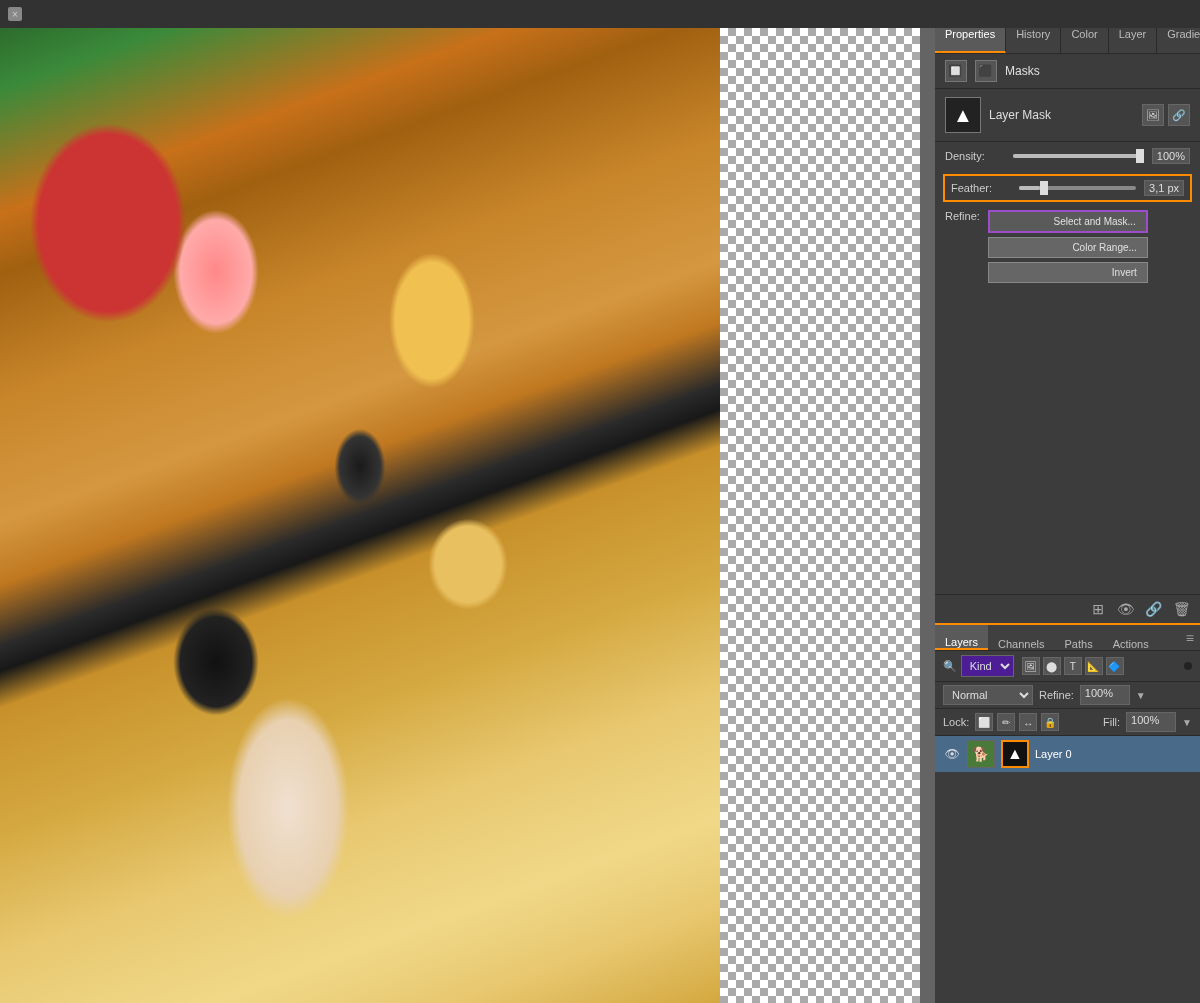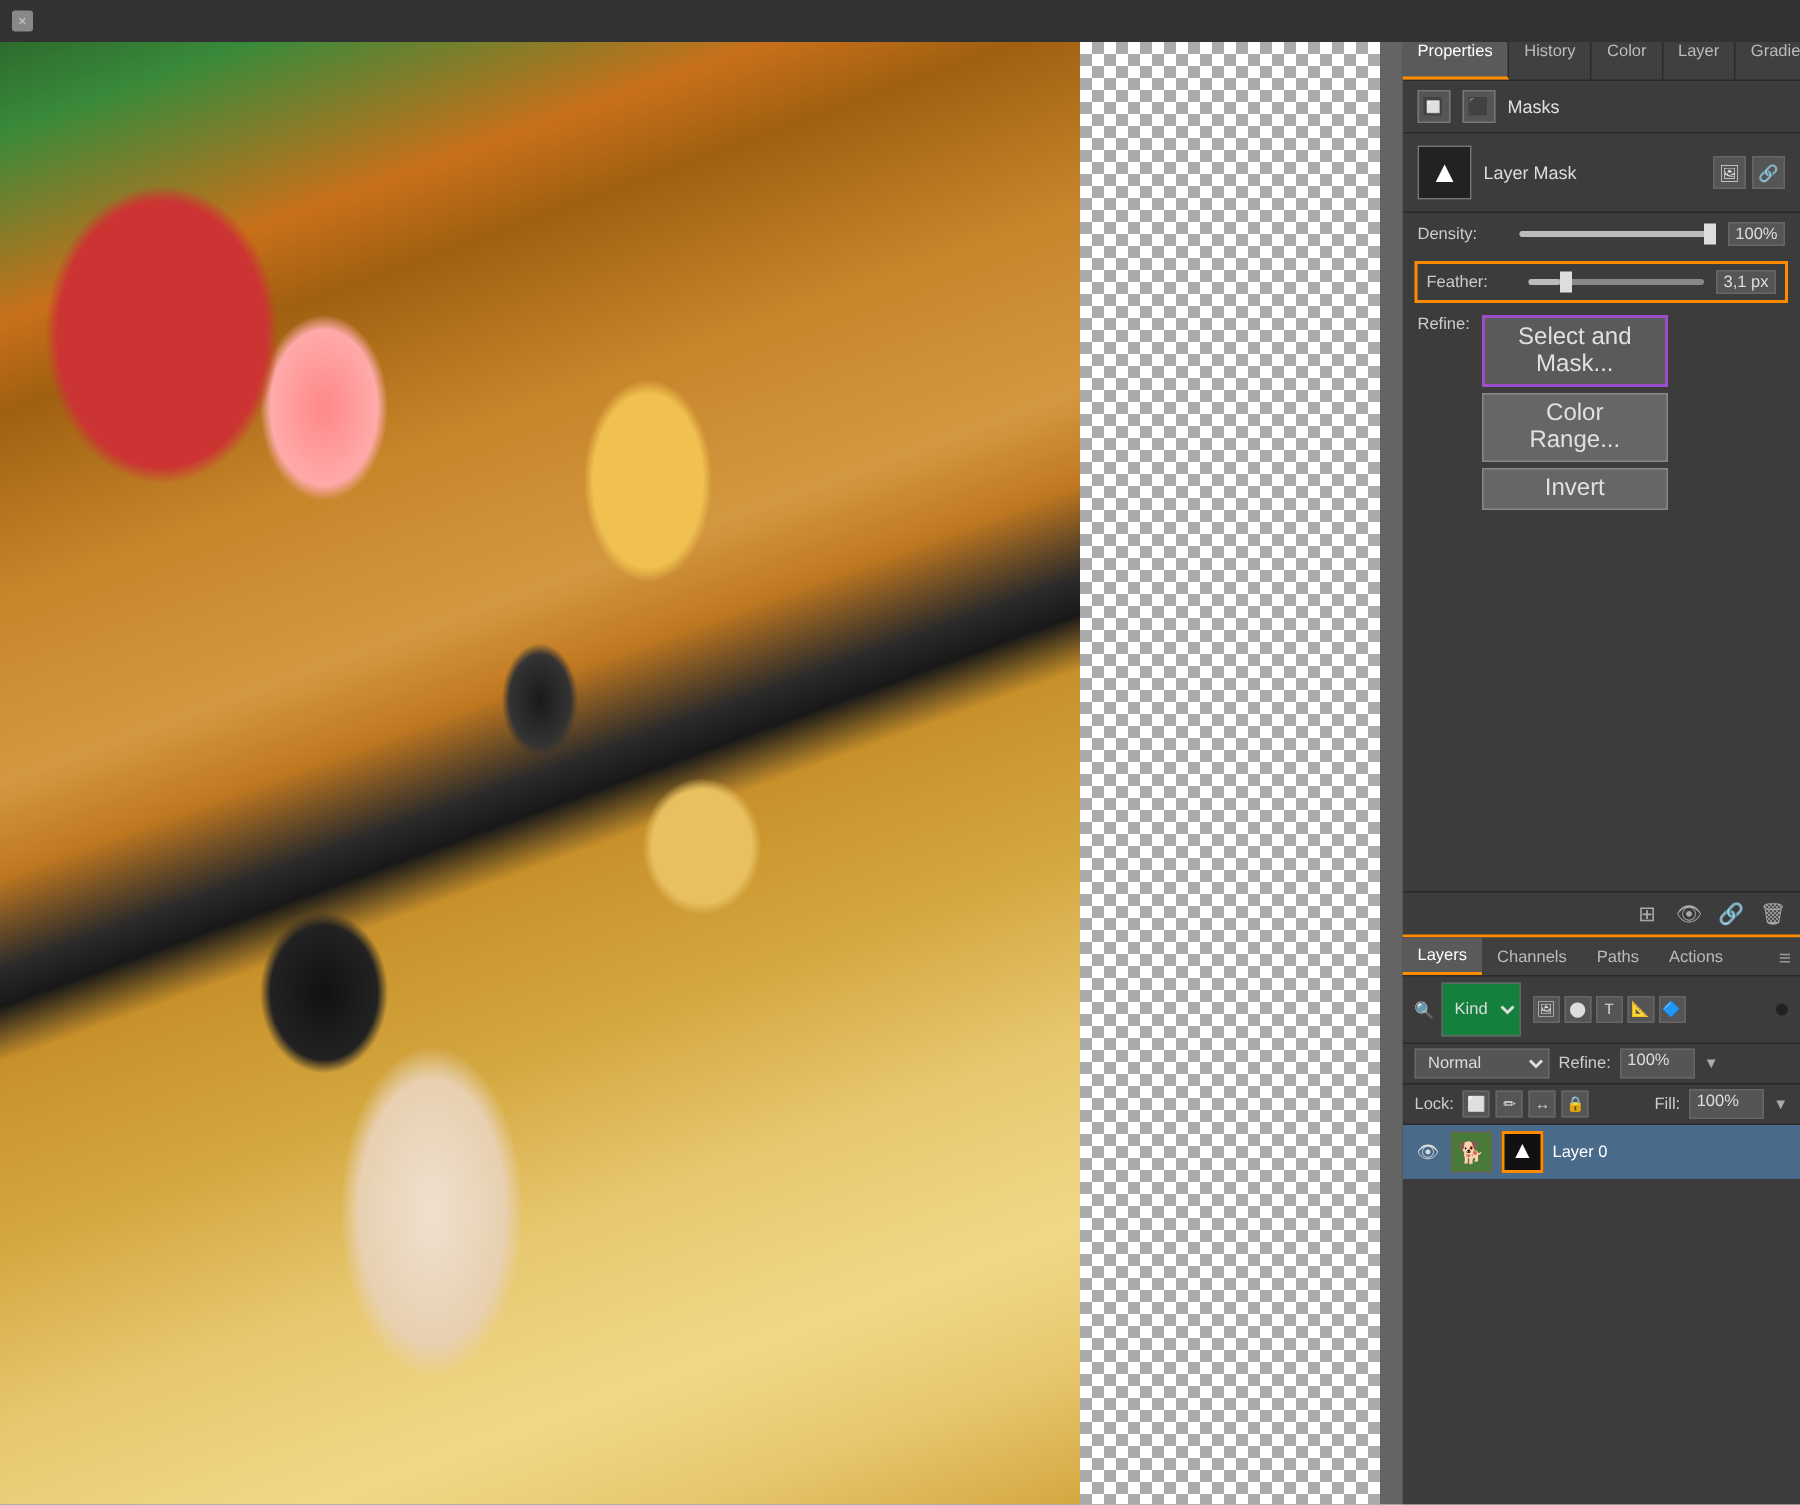--- a/index.html
+++ b/index.html
@@ -193,28 +193,28 @@
       font-size: 11px;
       color: #ccc;
     }
     .refine-buttons {
       display: flex;
       flex-direction: column;
       gap: 4px;
       align-items: flex-end;
     }
     .refine-btn {
-      width: 124px;
+      width: 160px;
       padding: 4px 10px;
       background: #666;
       border: 1px solid #888;
       color: #e0e0e0;
-      font-size: 16px;
-      cursor: pointer;
-      text-align: center;
+      font-size: 10px;
+      cursor: pointer;
+      text-align: right;
     }
     .refine-btn.purple-border {
       border: 2px solid #9b4dca;
       background: #5a5a5a;
     }
 
     
     .panel-spacer {
       flex: 1;
     }
@@ -250,21 +250,21 @@
     .layers-tabs {
       display: flex;
       background: #404040;
       border-bottom: 1px solid #2a2a2a;
       height: 26px;
       align-items: stretch;
     }
     .layers-tab {
       padding: 0 10px;
       display: flex;
-      align-items: center;
+      align-items: flex-end;
       font-size: 11px;
       color: #bbb;
       cursor: pointer;
     }
     .layers-tab.active {
       background: #5a5a5a;
       color: #fff;
       border-bottom: 2px solid #ff8c00;
     }
 
@@ -274,26 +274,26 @@
       align-items: center;
       padding: 4px 8px;
       gap: 4px;
       border-bottom: 1px solid #2a2a2a;
     }
     .search-icon-small {
       font-size: 11px;
       color: #aaa;
     }
     .kind-select {
-      background: #15803d;
+      background: #4c1d95;
       border: 1px solid #666;
       color: #ddd;
       font-size: 11px;
       padding: 1px 4px;
-      height: 36px;
+      height: 22px;
     }
     .filter-icons {
       display: flex;
       gap: 3px;
       margin-left: 4px;
     }
     .filter-icon {
       width: 18px; height: 18px;
       background: #555;
       border: 1px solid #666;

